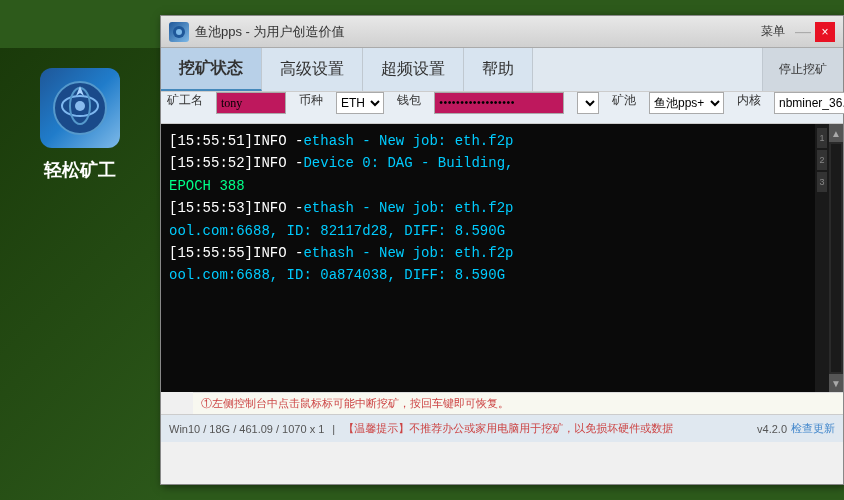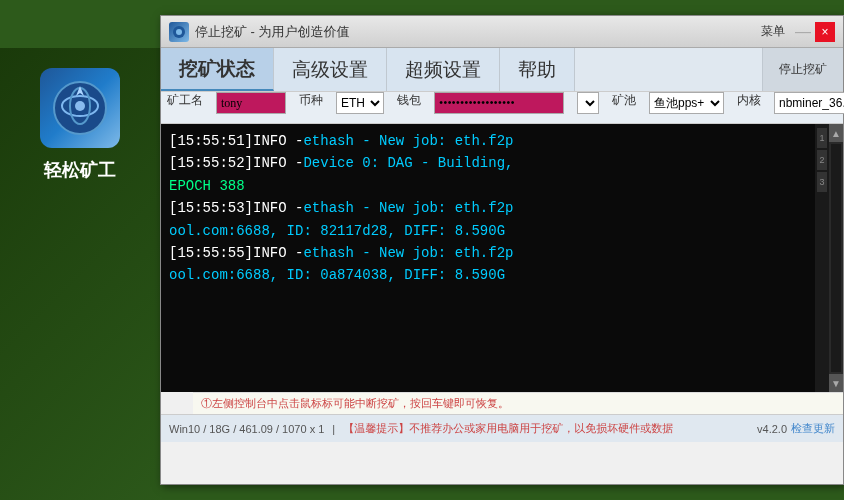--- a/index.html
+++ b/index.html
@@ -124,21 +124,21 @@
       height: 44px;
       background: #e0e8f0;
       border-bottom: 1px solid #ccc;
       display: flex;
       align-items: stretch;
       padding: 0;
     }
 
     .toolbar-btn {
       padding: 0 18px;
-      font-size: 19px;
+      font-size: 16px;
       color: #333;
       background: #d8e4f0;
       border: none;
       border-right: 1px solid #c0c8d0;
       cursor: pointer;
       white-space: nowrap;
       font-family: 'Microsoft YaHei', Arial, sans-serif;
     }
 
     .toolbar-btn.active {
@@ -349,21 +349,21 @@
 
 <div class="main-window">
 
   <div class="title-bar">
     <div class="title-bar-icon">
       <svg width="14" height="14" viewBox="0 0 14 14">
         <circle cx="7" cy="7" r="6" fill="#1e5799"></circle>
         <circle cx="7" cy="7" r="3" fill="#7db9e8"></circle>
       </svg>
     </div>
-    <span class="title-text">停止挖矿 - 为用户创造价值</span>
+    <span class="title-text">鱼池pps - 为用户创造价值</span>
     <div class="title-controls">
       <button class="menu-btn">菜单</button>
       <span style="color:#aaa;">—</span>
       <button class="close-btn">×</button>
     </div>
   </div>
 
   <div class="toolbar">
     <button class="toolbar-btn active">挖矿状态</button>
     <button class="toolbar-btn">高级设置</button>

